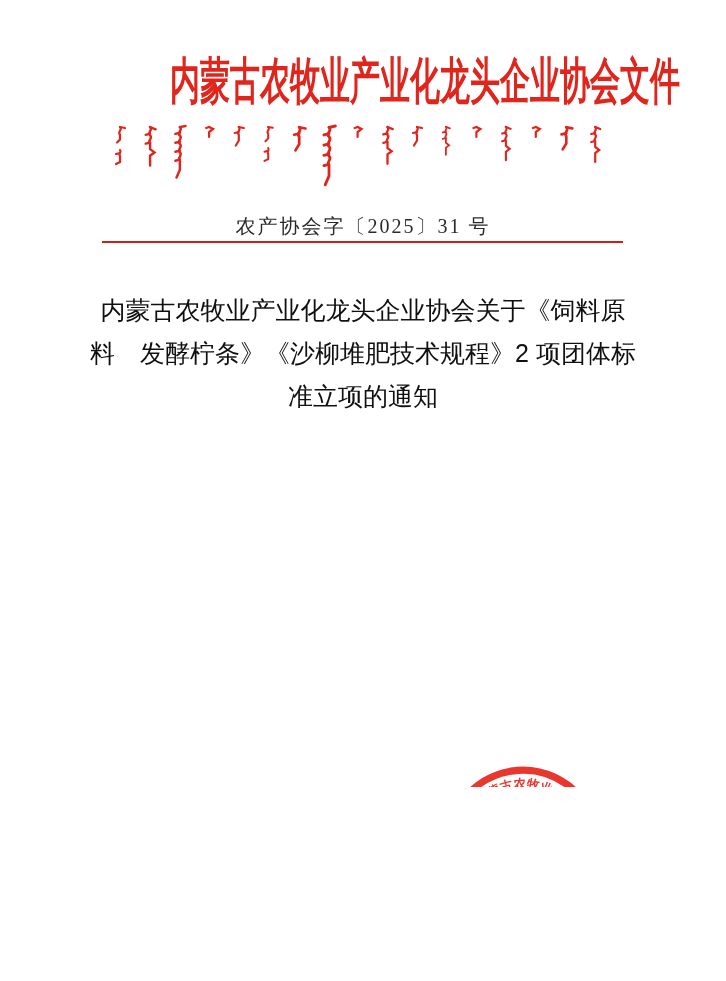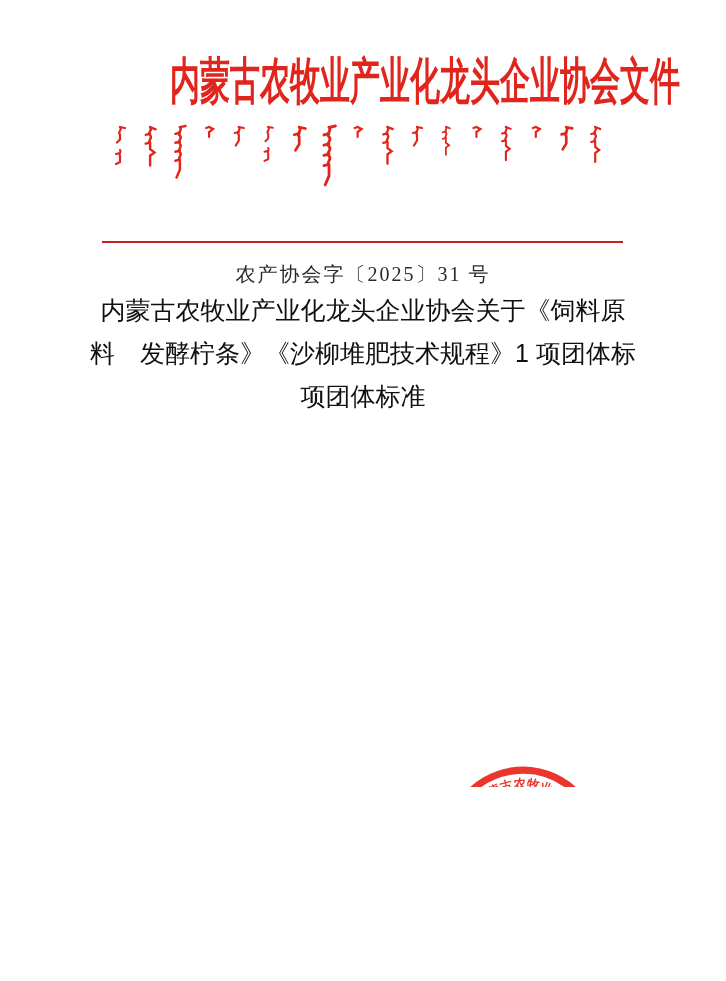--- a/index.html
+++ b/index.html
@@ -20,21 +20,21 @@
     display:inline-block;
     font-size:50px;font-weight:bold;color:#e0251c;
     font-family:"Liberation Serif", serif;
     transform:scaleX(0.60);transform-origin:center;
     letter-spacing:0px;white-space:nowrap;
   }
   .mongolian-row{position:absolute;top:124px;left:112px;width:492px;height:66px;}
   
   .doc-number{
     position:absolute;top:213px;left:0;width:726px;
-    text-align:center;font-size:20px;letter-spacing:2px;color:#2a2a2a;margin-top:48px;
+    text-align:center;font-size:20px;letter-spacing:2px;color:#2a2a2a;
   }
   .red-rule{
     position:absolute;top:241px;left:102px;width:521px;height:2px;
     background:#c9201a;
   }
   
   .title-block{
     position:absolute;top:289px;left:83px;width:560px;
     text-align:center;
     font-family:"Liberation Sans", sans-serif;
@@ -116,22 +116,22 @@
     <use href="#hC" transform="translate(449.5,2) scale(1.2)"></use>
     <use href="#hB" transform="translate(479.2,2)"></use>
   </svg>
 
   <div class="doc-number">农产协会字〔2025〕31 号</div>
 
   <div class="red-rule"></div>
 
   <div class="title-block">
     <div>内蒙古农牧业产业化龙头企业协会关于《饲料原</div>
-    <div>料　发酵柠条》《沙柳堆肥技术规程》1 项团体标</div>
-    <div>项团体标准</div>
+    <div>料　发酵柠条》《沙柳堆肥技术规程》2 项团体标</div>
+    <div>准立项的通知</div>
   </div>
 
 
   <div class="sig-org">内蒙古农牧业产业化龙头企业协会</div>
   <div class="sig-date">2025 年 9 月 3 日</div>
 
   <svg class="seal" viewBox="0 0 160 160">
     <circle cx="80" cy="80" r="73" fill="none" stroke="#e8271e" stroke-width="7"></circle>
     <polygon fill="#e8271e" points="80,56 85.88,71.91 102.83,72.58 89.51,83.09 94.1,99.42 80,90 65.9,99.42 70.49,83.09 57.17,72.58 74.12,71.91"></polygon>
     <defs>

